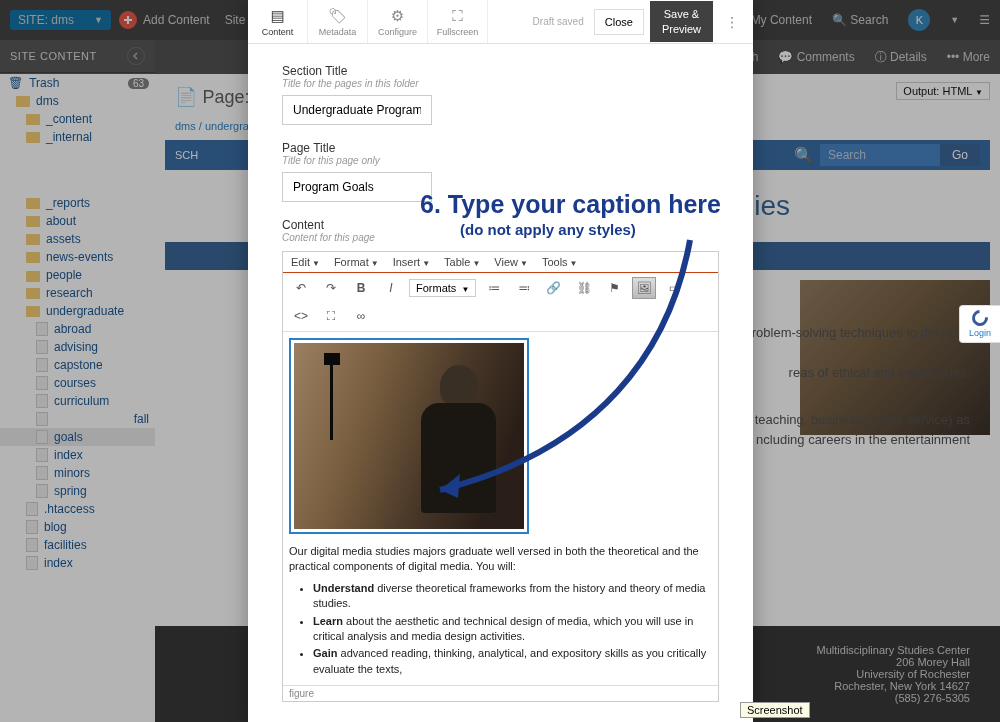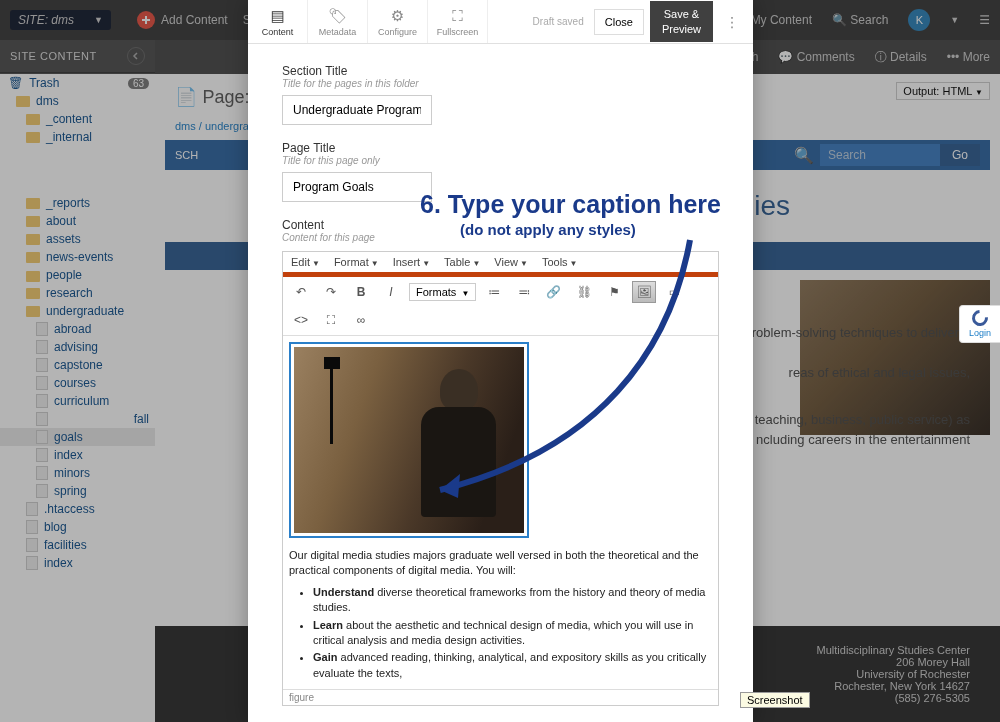--- a/index.html
+++ b/index.html
@@ -1,18 +1,18 @@
 <!DOCTYPE html>
 <html><head>
 <meta charset="utf-8">
 <style>
 * { box-sizing: border-box; margin: 0; padding: 0; font-family: -apple-system, BlinkMacSystemFont, "Segoe UI", Arial, sans-serif; }
 body { width: 1000px; height: 722px; overflow: hidden; background: #f5f5f5; position: relative; }
 .topbar { background: #353535; height: 40px; display: flex; align-items: center; padding: 0 10px; color: #ccc; font-size: 12px; }
-.site-sel { display: flex; align-items: center; background: #0f172a; padding: 3px 8px; border-radius: 3px; margin-right: 26px; font-style: italic; }
+.site-sel { display: flex; align-items: center; background: #0369a1; padding: 3px 8px; border-radius: 3px; margin-right: 8px; }
 .add-btn { display: flex; align-items: center; margin-right: 15px; }
 .add-circle { width: 18px; height: 18px; border-radius: 50%; background: #e74c3c; display: flex; justify-content: center; align-items: center; margin-right: 6px; }
 .top-right { margin-left: auto; display: flex; align-items: center; gap: 20px; }
 .avatar { width: 22px; height: 22px; border-radius: 50%; background: #2980b9; display:flex;align-items:center;justify-content:center; }
 .subnav { background: #444; height: 34px; display: flex; align-items: center; color: #ccc; font-size: 12px; padding: 0 10px; justify-content: flex-end; gap: 20px; }
 .sidebar { position: absolute; left: 0; top: 40px; width: 155px; bottom: 0; background: #4a4a4a; color: #ddd; }
 .side-header { height: 33px; display: flex; align-items: center; justify-content: space-between; padding: 0 10px; font-size: 11px; letter-spacing: .5px; border-bottom: 1px solid #333; }
 .side-collapse { width: 18px; height: 18px; border:1px solid #666; border-radius:50%; display:flex;align-items:center;justify-content:center; }
 .side-tree { background: #fff; position:absolute; top:34px; left:0; right:0; bottom:0; overflow:auto; }
 .tree-row { display:flex; align-items:center; padding:2px 6px; font-size:12px; color:#0a4c8b; cursor:pointer; }
@@ -43,21 +43,21 @@
 .modal-actions { margin-left:auto; display:flex; align-items:center; gap:6px; padding-right:8px; }
 .draft { font-size:10px; color:#aaa; margin-right:4px; }
 .close-btn { font-size:11px; padding:6px 10px; background:#fff; border:1px solid #ddd; cursor:pointer; }
 .save-btn { font-size:11px; padding:6px 12px; background:#404040; color:#fff; border:none; text-align:center; line-height:1.3; cursor:pointer; }
 .kebab { padding:0 6px; color:#888; font-size:14px; }
 .modal-body { padding:14px 34px; overflow:auto; position:absolute; top:44px; bottom:0; left:0; right:0; }
 .fld-label { font-size:12px; color:#333; margin-top:6px; }
 .fld-hint { font-size:10px; color:#999; font-style:italic; margin-bottom:6px; }
 .fld-input { border:1px solid #ccc; padding:7px 10px; font-size:12px; width:150px; }
 .editor { border:1px solid #ccc; margin-top:8px; }
-.ed-menubar { border-bottom:5px solid #c2410c; padding:4px 8px; font-size:11px; display:flex; gap:14px; color:#444; }
+.ed-menubar { border-bottom:1px solid #c2410c; padding:4px 8px; font-size:11px; display:flex; gap:14px; color:#444; }
 .ed-menubar span { cursor:pointer; }
 .caret { font-size:8px; margin-left:2px; }
 .ed-toolbar { border-bottom:1px solid #ddd; padding:4px 6px; display:flex; gap:6px; align-items:center; flex-wrap:wrap; }
 .tb-btn { width:24px; height:22px; display:flex; align-items:center; justify-content:center; font-size:12px; color:#555; cursor:pointer; border:1px solid transparent; }
 .tb-btn.img-sel { background:linear-gradient(#ddd,#bbb); border-color:#999; }
 .tb-fmt { border:1px solid #ccc; padding:2px 6px; font-size:11px; }
 .ed-content { padding:6px; font-size:11px; color:#222; }
 .figure { border:2px solid #2a7fc9; width:240px; padding:3px; }
 .fig-img { width:100%; height:186px; background:linear-gradient(110deg,#9a8060 0%,#7a6040 30%,#4a3828 60%,#2a1f18 85%); position:relative; }
 .silhouette { position:absolute; right:28px; top:22px; width:75px; height:160px; }
@@ -71,21 +71,21 @@
 .body-text ul { margin:6px 0 0 24px; }
 .body-text li { margin-bottom:2px; }
 .ed-status { border-top:1px solid #ddd; font-size:10px; color:#888; padding:2px 6px; }
 
 .annot { position:absolute; left:420px; top:190px; color:#1a3a8a; font-weight:bold; pointer-events:none; z-index: 100; }
 .annot .a1 { font-size:25px; }
 .annot .a2 { font-size:15px; margin-top:2px; padding-left:40px; }
 .annot-arrow { position:absolute; left:410px; top:230px; width:300px; height:280px; pointer-events:none; z-index: 99; }
 .login-widget { position:absolute; right:0; top:305px; width:41px; background:#fff; border:1px solid #ddd; border-right:none; border-radius:4px 0 0 4px; padding:4px 2px; font-size:9px; text-align:center; color:#1a7cc7; z-index:50; }
 .login-widget .ring { width:16px; height:16px; border:3px solid #3a5a9a; border-top-color:transparent; border-radius:50%; margin:0 auto 2px; transform:rotate(40deg); }
-.ss-label { position:absolute; bottom:14px; left:740px; background:#fcfbe3; border:1px solid #999; font-size:11px; padding:1px 6px; z-index:200; }
+.ss-label { position:absolute; bottom:4px; left:740px; background:#fcfbe3; border:1px solid #999; font-size:11px; padding:1px 6px; z-index:200; }
 </style>
 </head>
 <body>
 
 <div class="topbar">
   <div class="site-sel">
     <span>SITE:</span>&nbsp;
     <span>dms</span>
     <span style="margin-left:20px;font-size:9px;">▼</span>
   </div>

